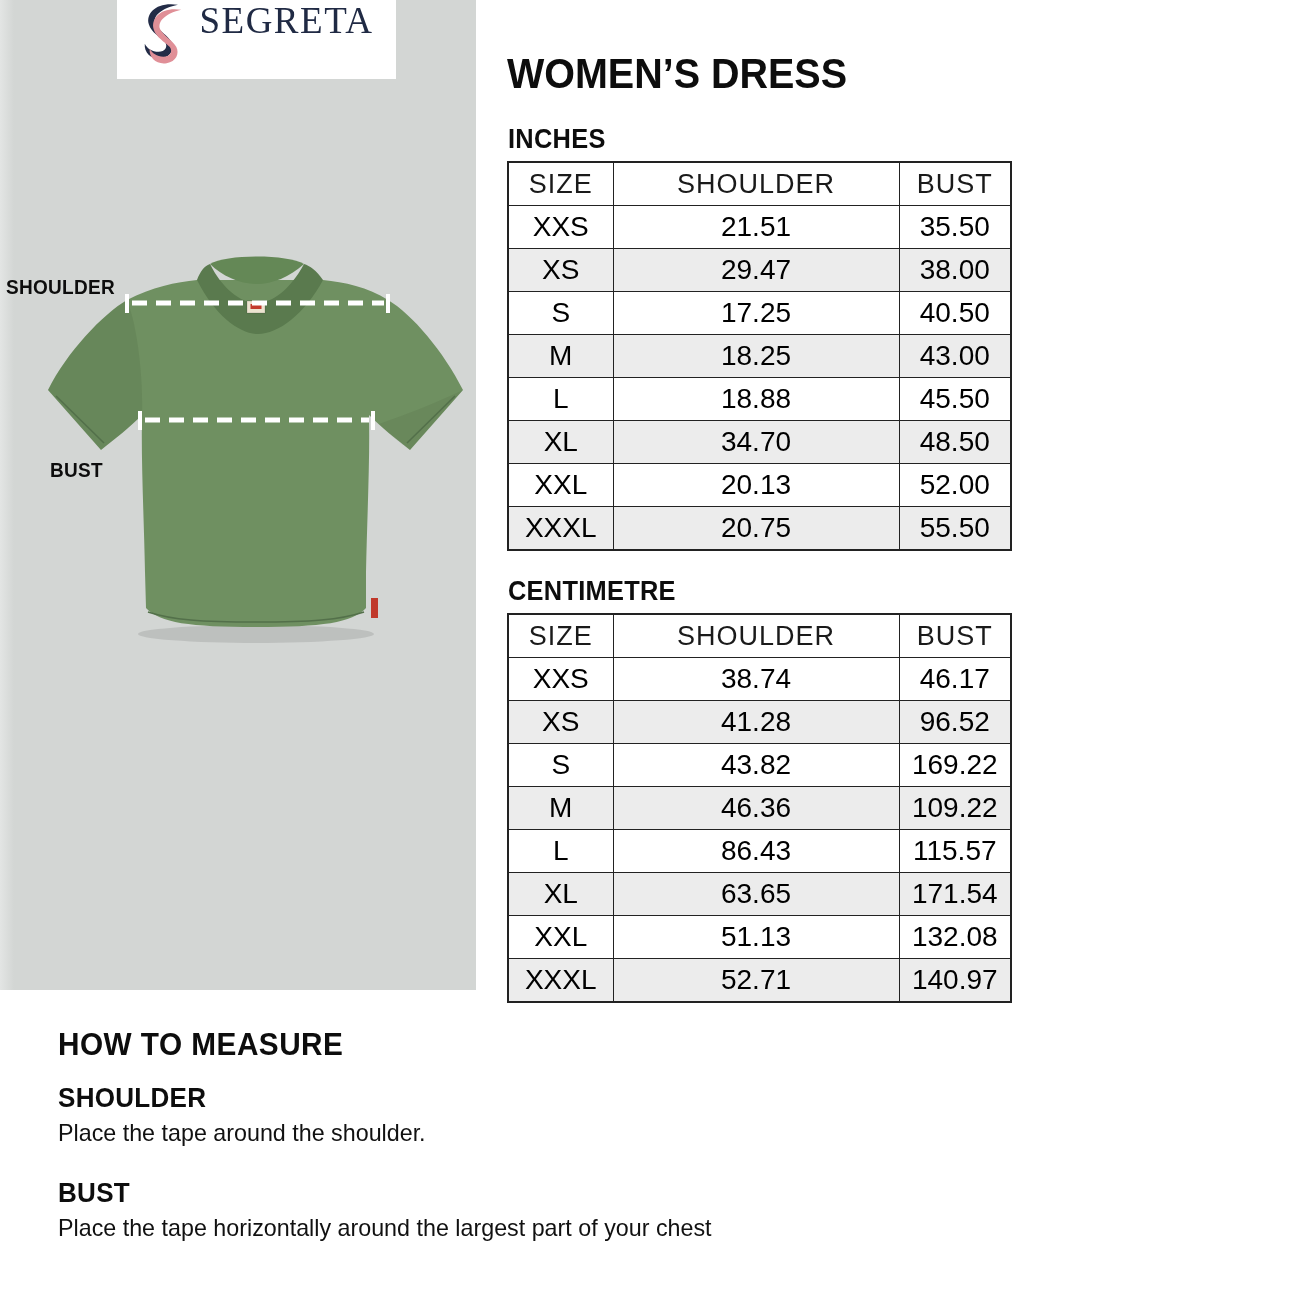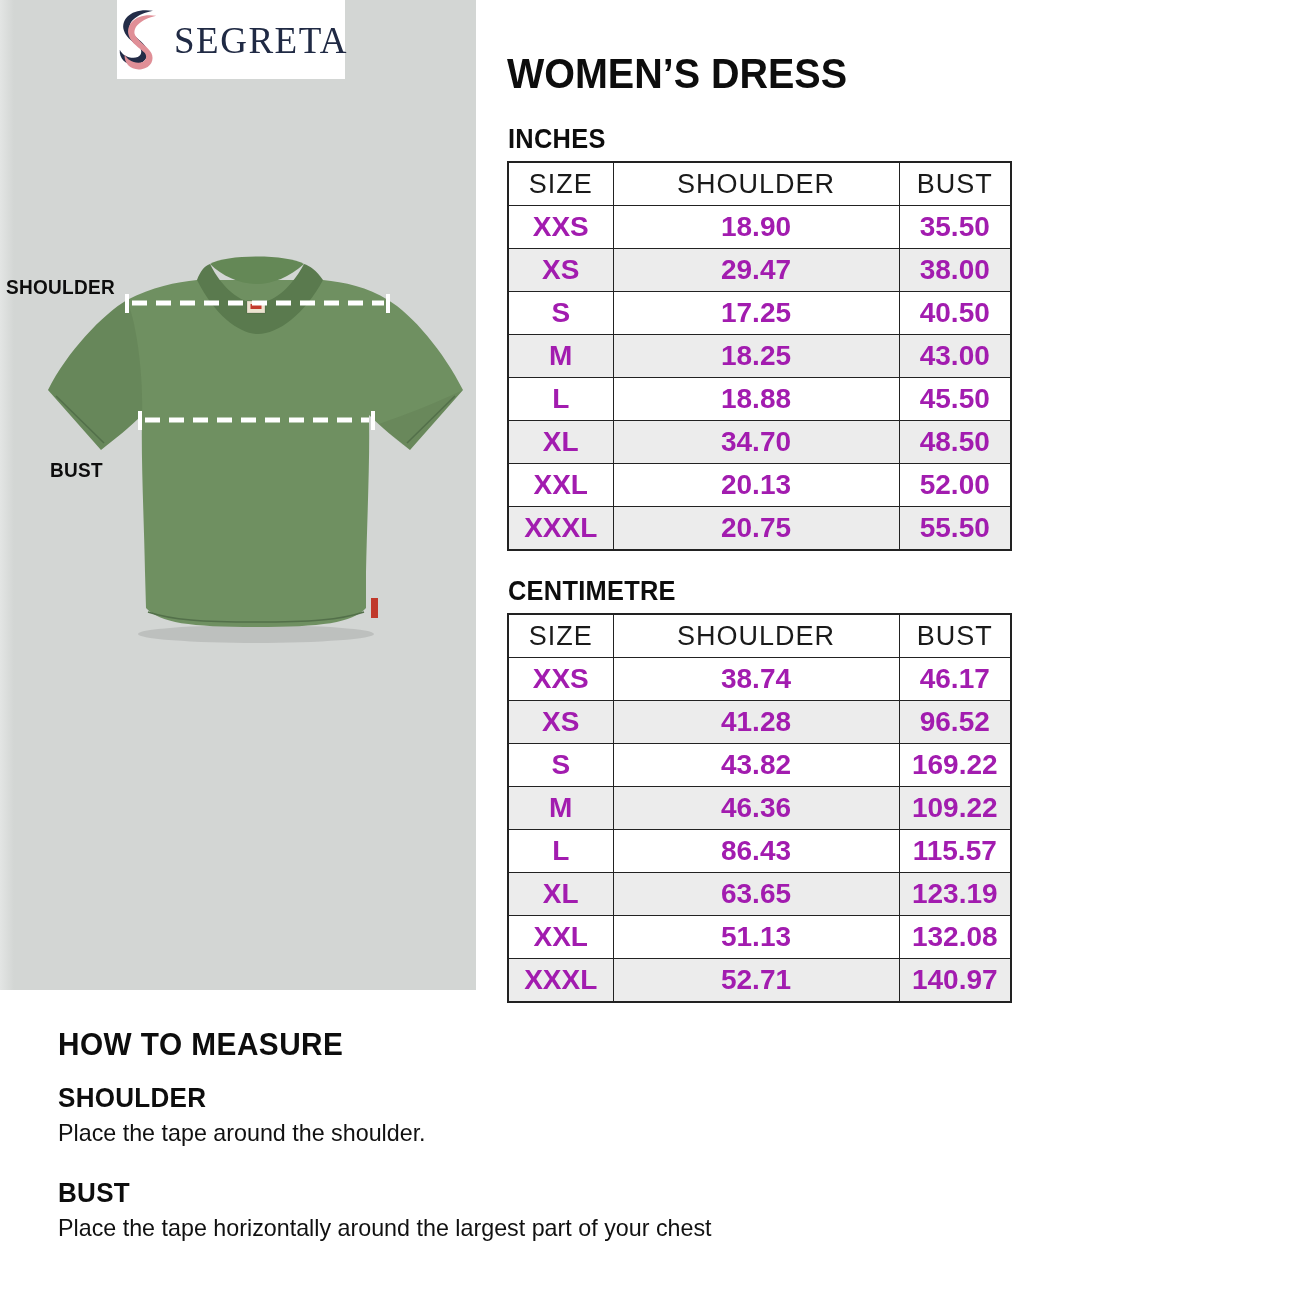--- a/index.html
+++ b/index.html
@@ -9,22 +9,22 @@
     position:relative;overflow:hidden;color:#141414;
   }
   .canvas{position:absolute;inset:0;}
 
   
   .gray-panel{
     position:absolute;left:0;top:0;width:476px;height:990px;
     background:linear-gradient(90deg,#e3e5e4 0px,#d3d6d4 14px);
   }
   .logo-box{
-    position:absolute;left:117px;top:0;width:228px;height:79px;
-    background:#ffffff;display:flex;align-items:center;justify-content:center;gap:8px;
+    position:absolute;left:117px;top:0;width:279px;height:79px;
+    background:#ffffff;display:flex;justify-content:center;gap:8px;
   }
   .logo-s{width:52px;height:68px;flex:0 0 auto;}
   .logo-text{
     font-family:"Liberation Serif", serif;font-size:37px;color:#202a44;
     letter-spacing:1.5px;line-height:1;margin-top:2px;
   }
   .shirt-svg{position:absolute;left:0;top:0;width:476px;height:990px;}
   .measure-label{
     position:absolute;font-size:20px;font-weight:bold;color:#0d0d0d;
     letter-spacing:.3px;transform:scaleX(.95);transform-origin:left top;white-space:nowrap;
@@ -49,21 +49,21 @@
     position:absolute;left:507px;border-collapse:collapse;table-layout:fixed;
     background:#ffffff;border:2.5px solid #222222;
   }
   .inches-table{top:161px;}
   .cm-table{top:613px;}
   .size-table th,.size-table td{
     border:1.6px solid #222222;height:42px;text-align:center;vertical-align:middle;
     padding:0;white-space:nowrap;overflow:hidden;
   }
   .size-table th{font-size:27px;font-weight:normal;letter-spacing:1px;color:#1a1a1a;background:#ffffff;}
-  .size-table td{font-size:28px;font-weight:bold;color:#a21caf;}
+  .size-table td{font-size:28px;font-weight:normal;color:#000000;}
   .size-table tbody tr:nth-child(even) td{background:#ececec;}
   .size-table tbody tr:nth-child(odd) td{background:#ffffff;}
 
   
   .howto-title,.howto-heading{
     position:absolute;left:58px;margin:0;color:#0d0d0d;font-weight:bold;
     transform:scaleX(.93);transform-origin:left top;white-space:nowrap;
   }
   .howto-title{top:1026px;font-size:32px;letter-spacing:.5px;}
   .howto-heading{font-size:28px;letter-spacing:.3px;}
@@ -166,21 +166,21 @@
       <thead>
         <tr>
           <th>SIZE</th>
           <th>SHOULDER</th>
           <th>BUST</th>
         </tr>
       </thead>
       <tbody>
         <tr>
           <td>XXS</td>
-          <td>18.90</td>
+          <td>21.51</td>
           <td>35.50</td>
         </tr>
         <tr>
           <td>XS</td>
           <td>29.47</td>
           <td>38.00</td>
         </tr>
         <tr>
           <td>S</td>
           <td>17.25</td>
@@ -250,21 +250,21 @@
           <td>109.22</td>
         </tr>
         <tr>
           <td>L</td>
           <td>86.43</td>
           <td>115.57</td>
         </tr>
         <tr>
           <td>XL</td>
           <td>63.65</td>
-          <td>123.19</td>
+          <td>171.54</td>
         </tr>
         <tr>
           <td>XXL</td>
           <td>51.13</td>
           <td>132.08</td>
         </tr>
         <tr>
           <td>XXXL</td>
           <td>52.71</td>
           <td>140.97</td>

